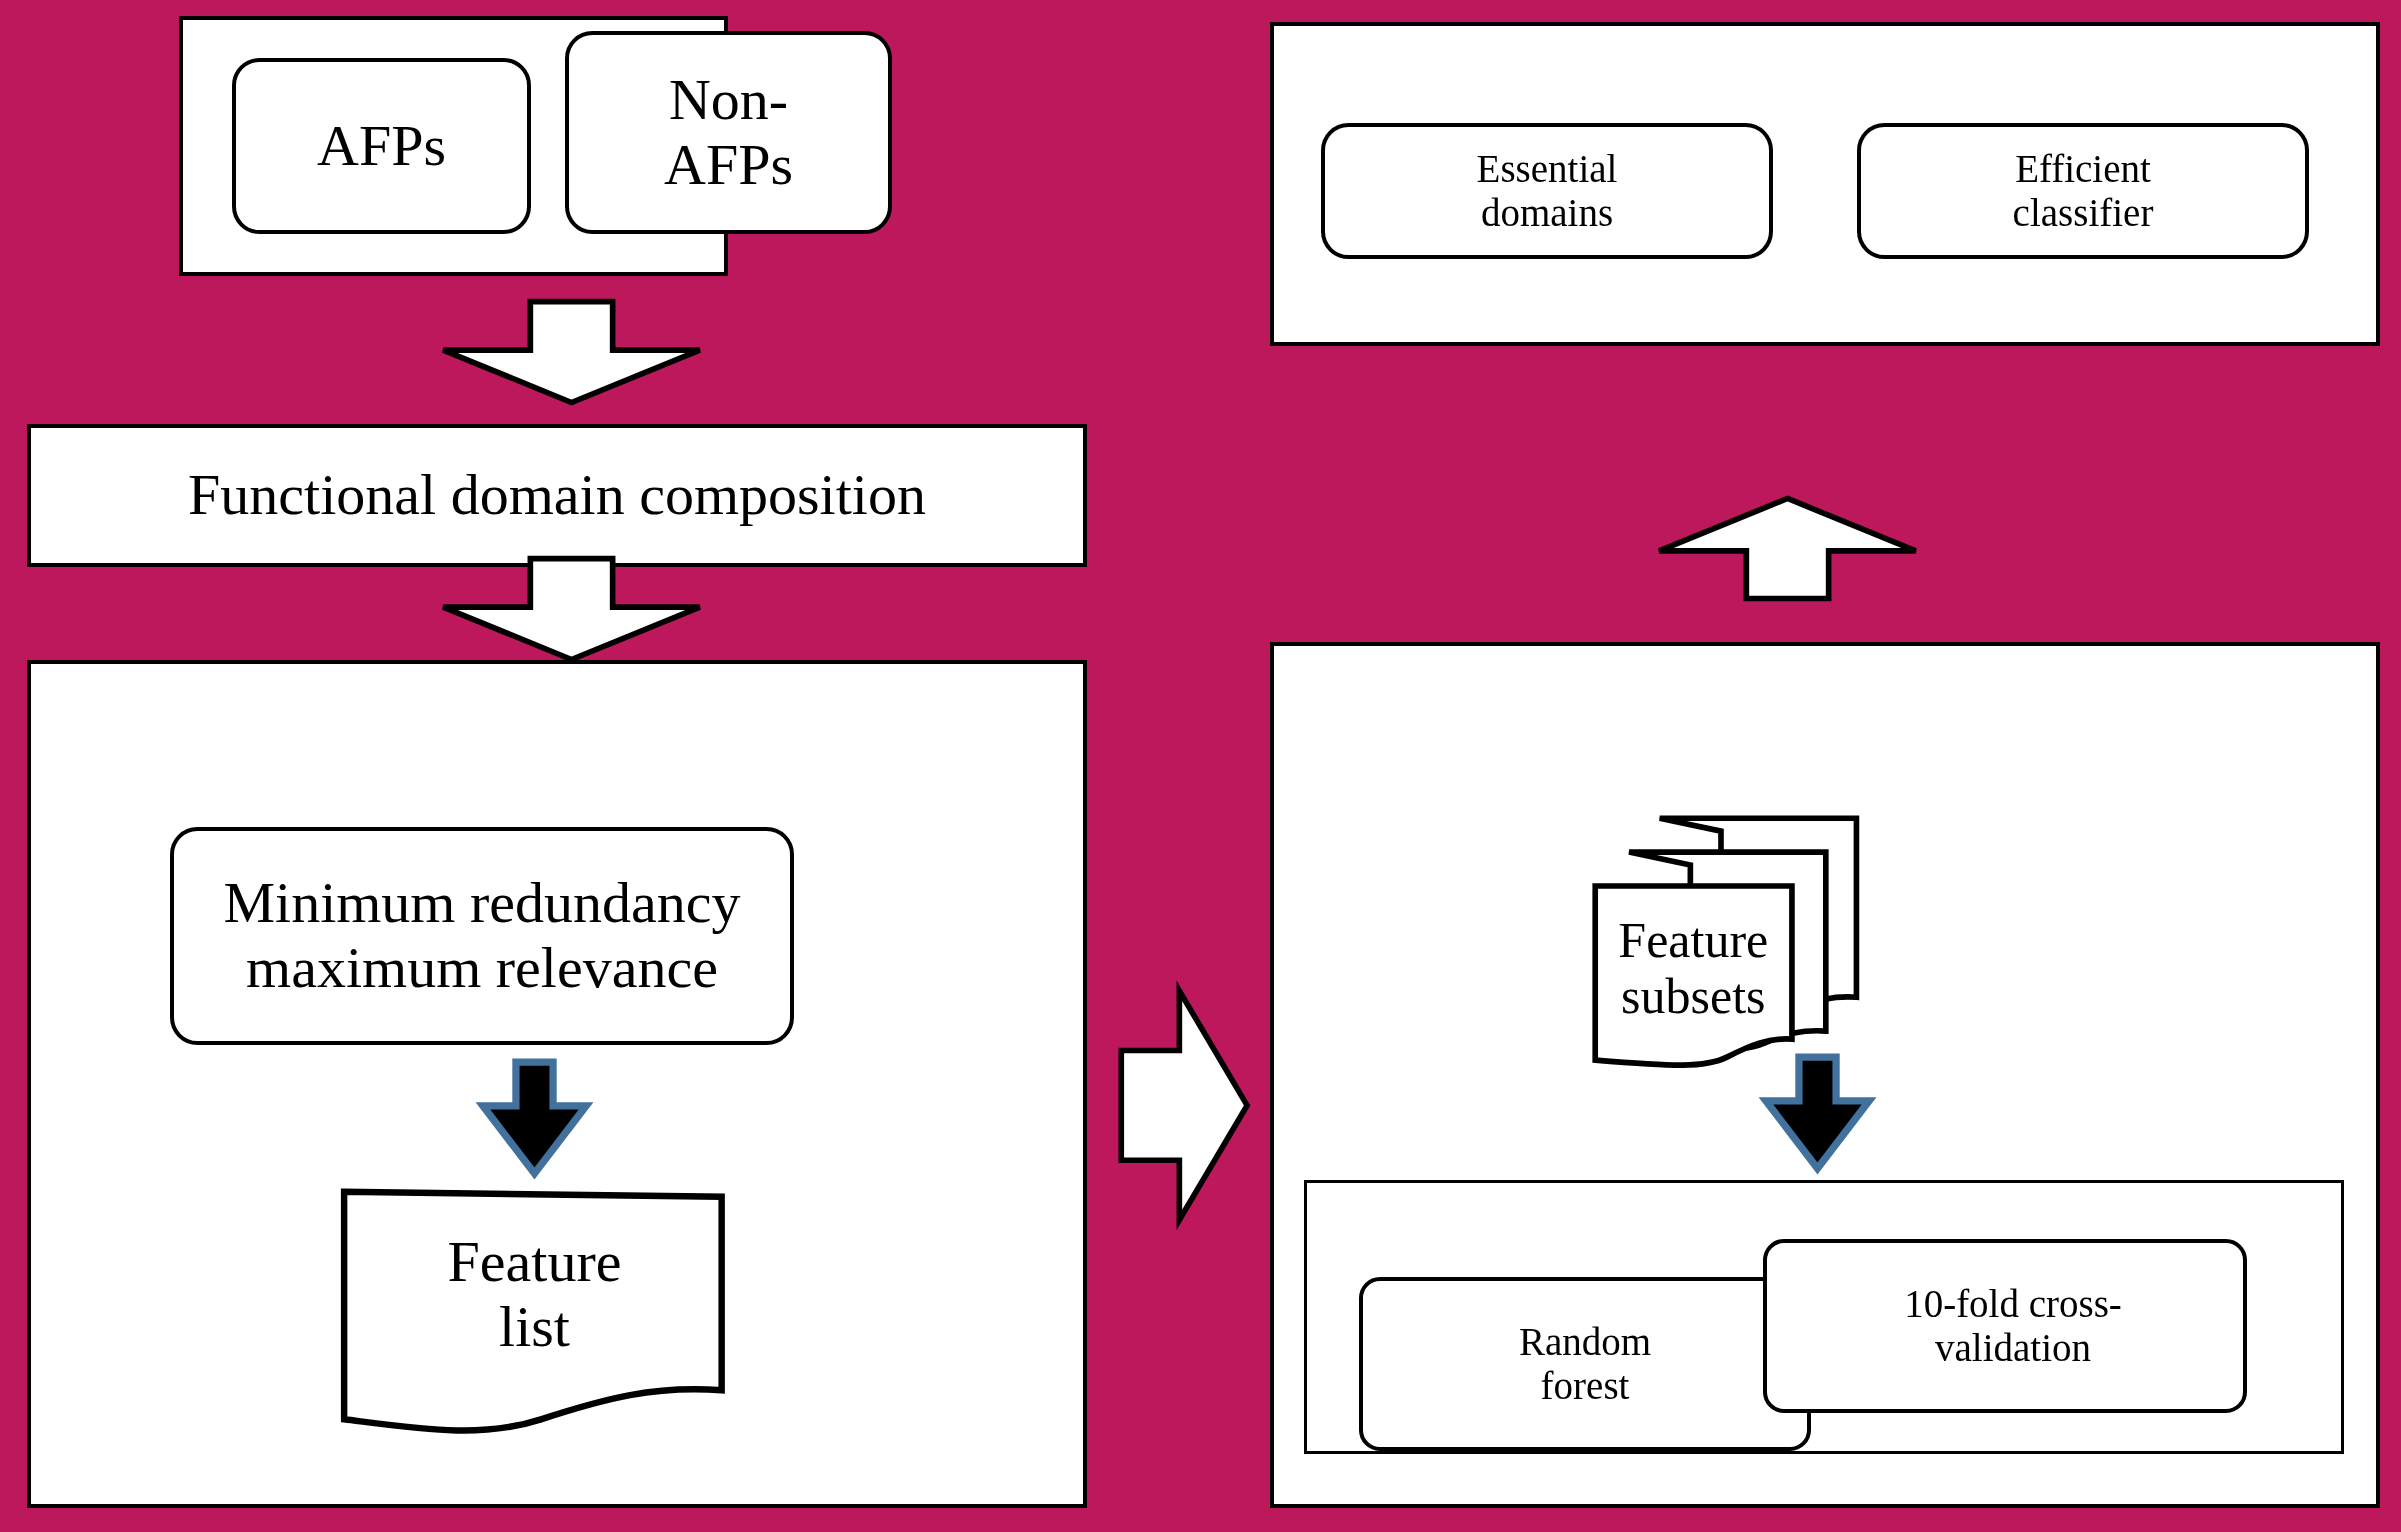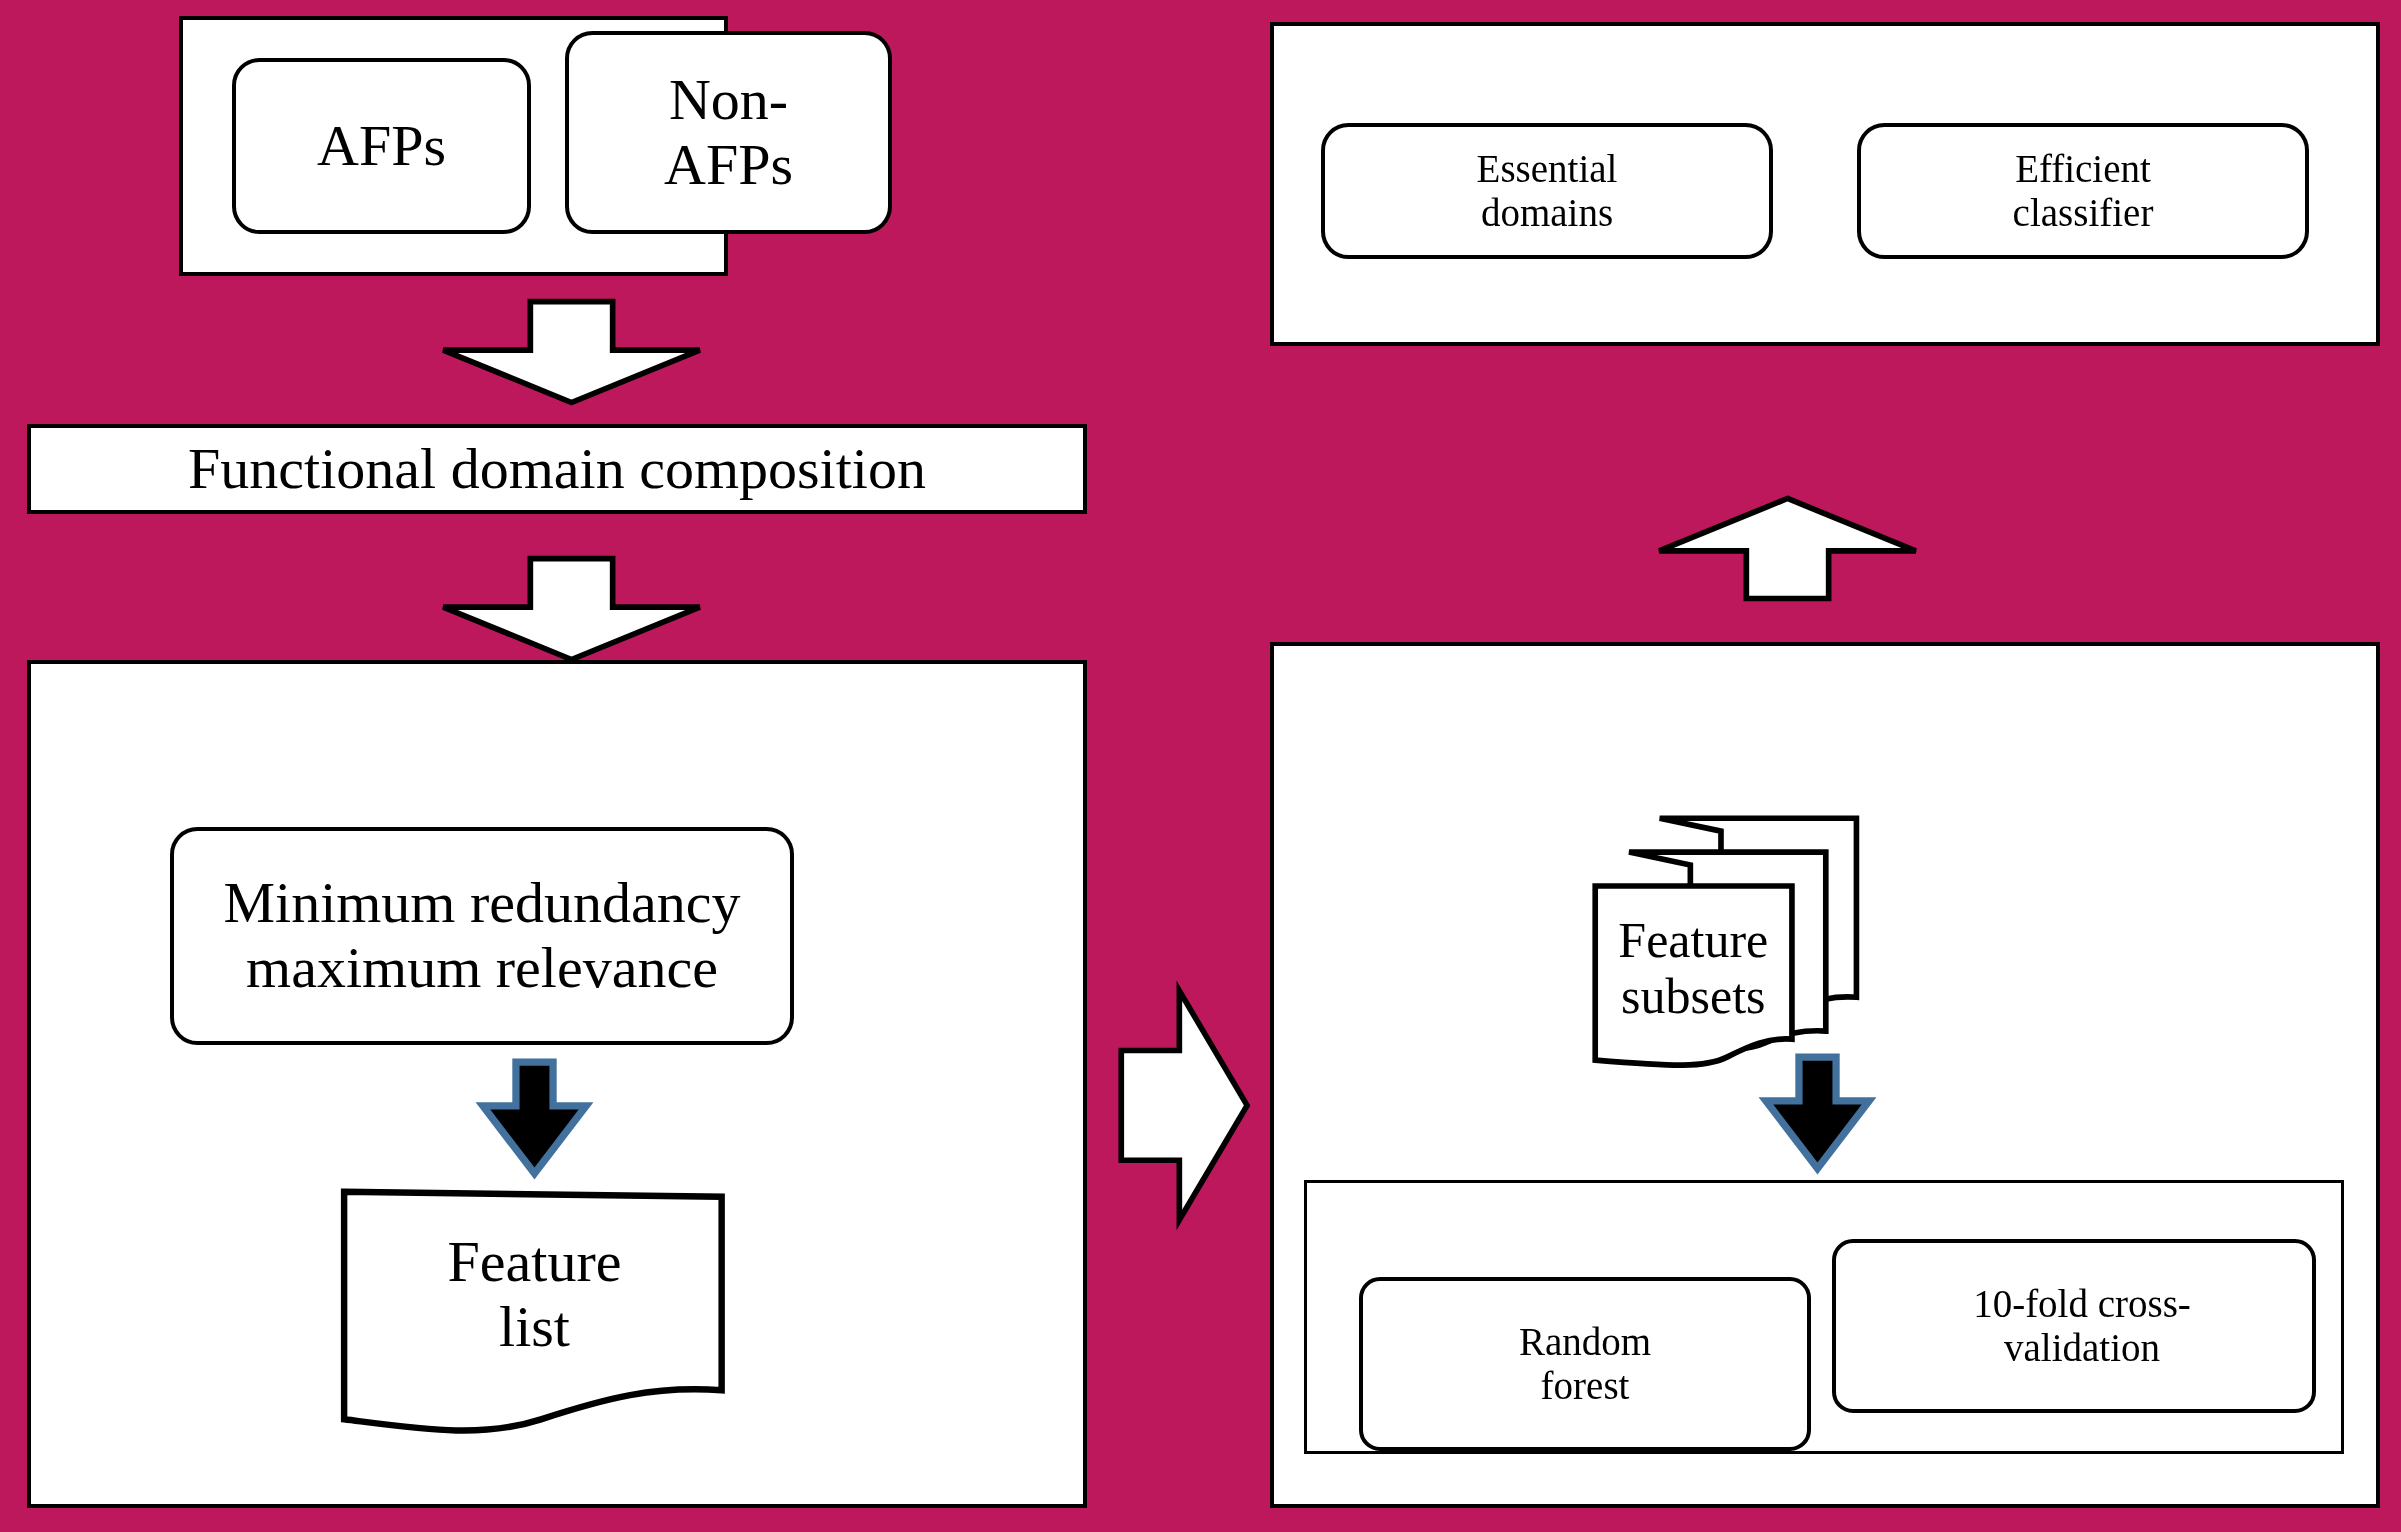--- a/index.html
+++ b/index.html
@@ -78,21 +78,21 @@
     <span class="label t-72">Non-
 AFPs</span>
   </div>
 
   <div class="abs" style="left:440px; top:300px; width:263px; height:105px;">
     <svg width="263" height="105" viewBox="0 0 326 130">
       <polygon points="112,2 214,2 214,62 322,62 163,127 4,62 112,62" fill="#ffffff" stroke="#000000" stroke-width="7" stroke-linejoin="miter"></polygon>
     </svg>
   </div>
 
-  <div class="abs rect center-text" style="left:27px; top:424px; width:1060px; height:90px;">
+  <div class="abs rect center-text" style="left:27px; top:424px; width:1060px; height:143px;">
     <span class="label t-72">Functional domain composition</span>
   </div>
 
   <div class="abs" style="left:440px; top:557px; width:263px; height:105px;">
     <svg width="263" height="105" viewBox="0 0 326 130">
       <polygon points="112,2 214,2 214,62 322,62 163,127 4,62 112,62" fill="#ffffff" stroke="#000000" stroke-width="7" stroke-linejoin="miter"></polygon>
     </svg>
   </div>
 
   <div class="abs rect" style="left:27px; top:660px; width:1060px; height:848px;"></div>
@@ -166,19 +166,19 @@
     </svg>
   </div>
 
   <div class="abs rect-thin" style="left:1304px; top:1180px; width:1040px; height:274px;"></div>
 
   <div class="abs rrect rrect-sm" style="left:1359px; top:1231px; width:452px; height:174px;margin-top:46px;">
     <span class="label t-66">Random
 forest</span>
   </div>
 
-  <div class="abs rrect rrect-sm" style="left:1832px; top:1239px; width:484px; height:174px;padding-left:16px;">
+  <div class="abs rrect rrect-sm" style="left:1763px; top:1239px; width:484px; height:174px;padding-left:16px;">
     <span class="label t-66">10-fold cross-
 validation</span>
   </div>
 
 </div>
 
 
 </body></html>

